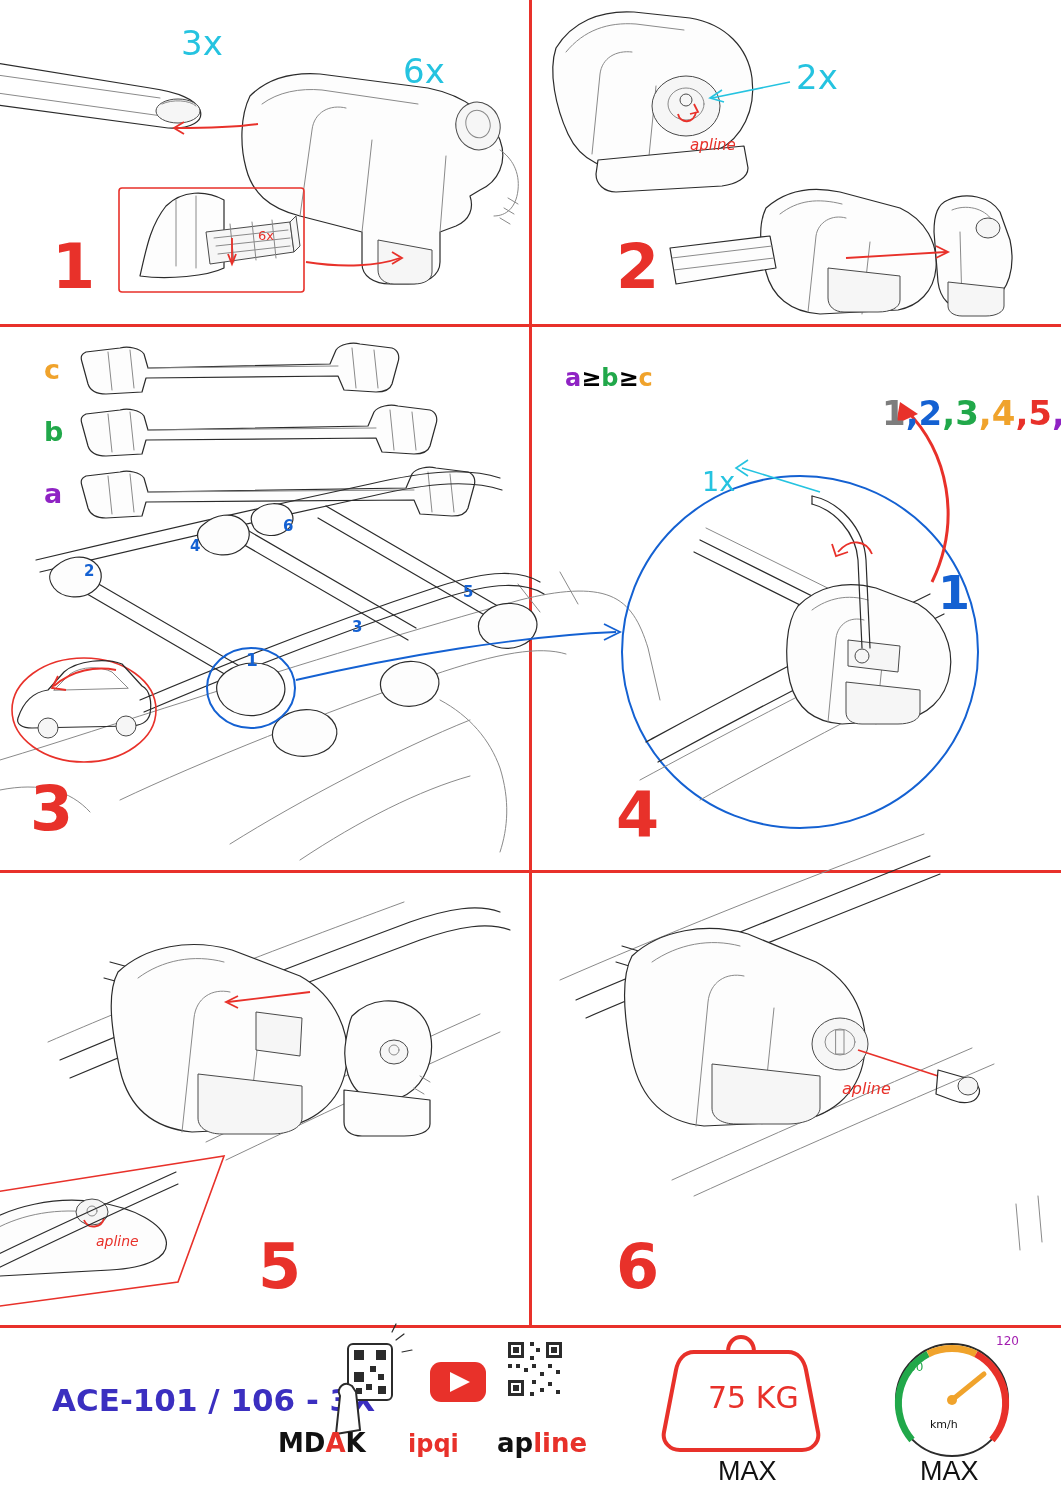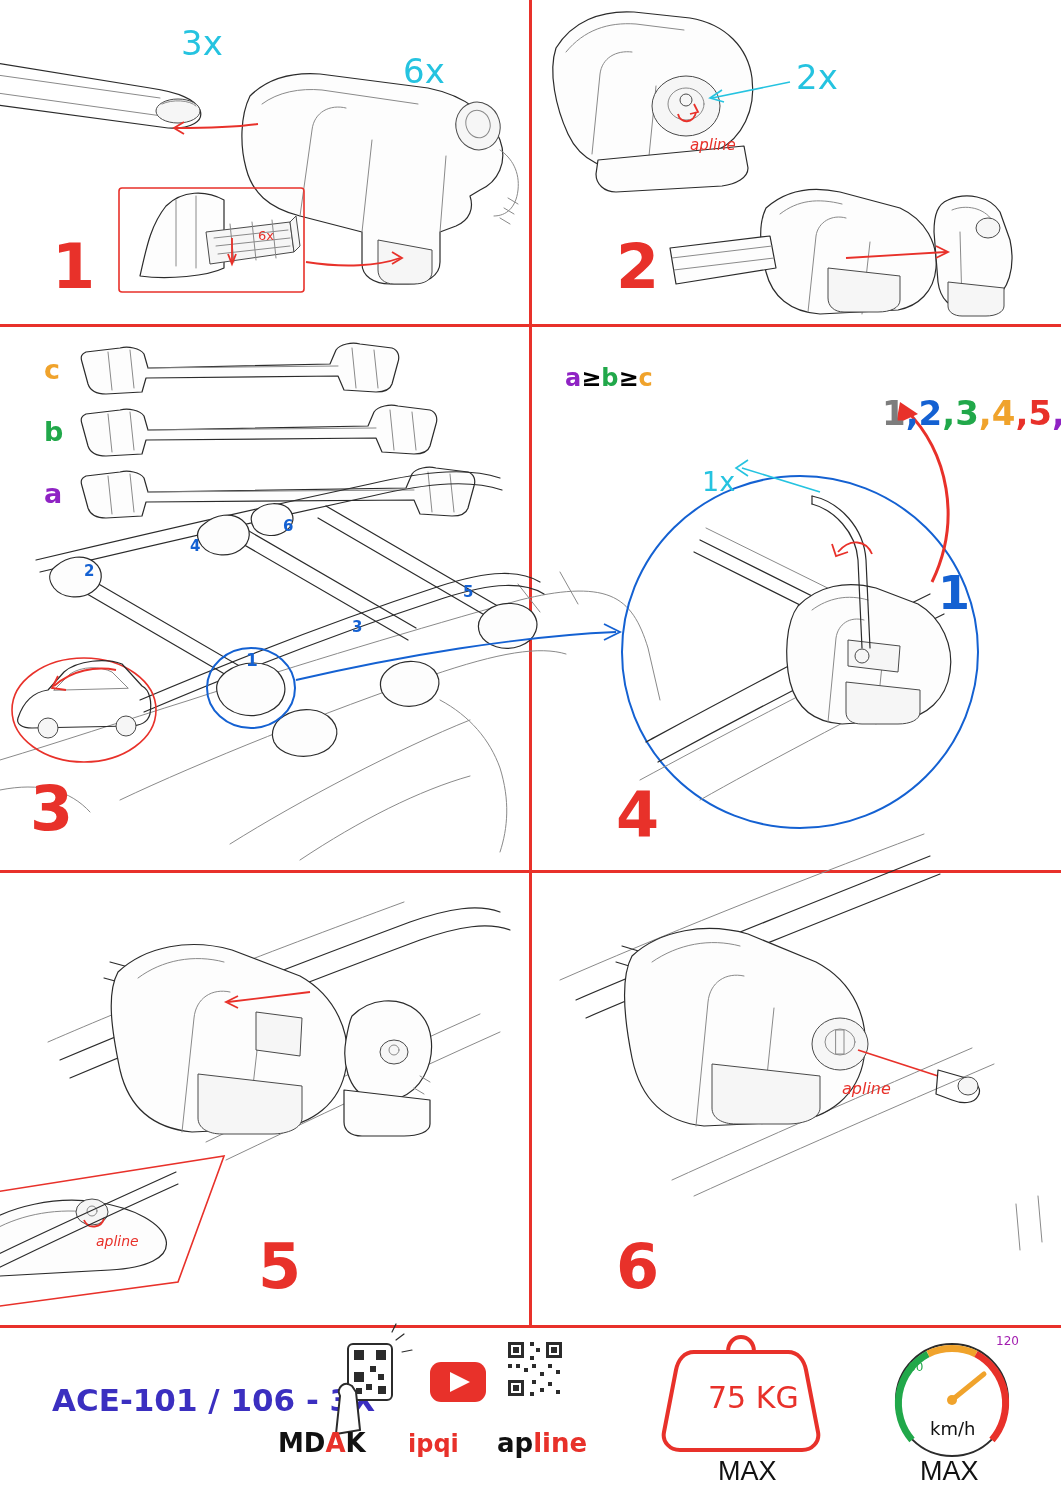--- a/index.html
+++ b/index.html
@@ -125,21 +125,21 @@
     font-weight:400;font-size:27px;color:#111;
   }
   .kgtext{
     position:absolute;
     font-family:"DejaVu Sans", sans-serif;
     font-weight:400;font-size:30px;color:#e8312a;
   }
   .speedtxt{
     position:absolute;
     font-family:"DejaVu Sans", sans-serif;
-    font-size:18px;color:#111;
+    font-size:11px;color:#111;
   }
   .speedtick{
     position:absolute;
     font-family:"DejaVu Sans", sans-serif;
     font-size:12px;
   }
 
   svg{position:absolute;left:0;top:0;overflow:visible;}
   .ln{fill:none;stroke:#2b2b2b;stroke-width:1.2;stroke-linecap:round;stroke-linejoin:round;}
   .lnl{fill:none;stroke:#8a8a8a;stroke-width:1;stroke-linecap:round;stroke-linejoin:round;}

